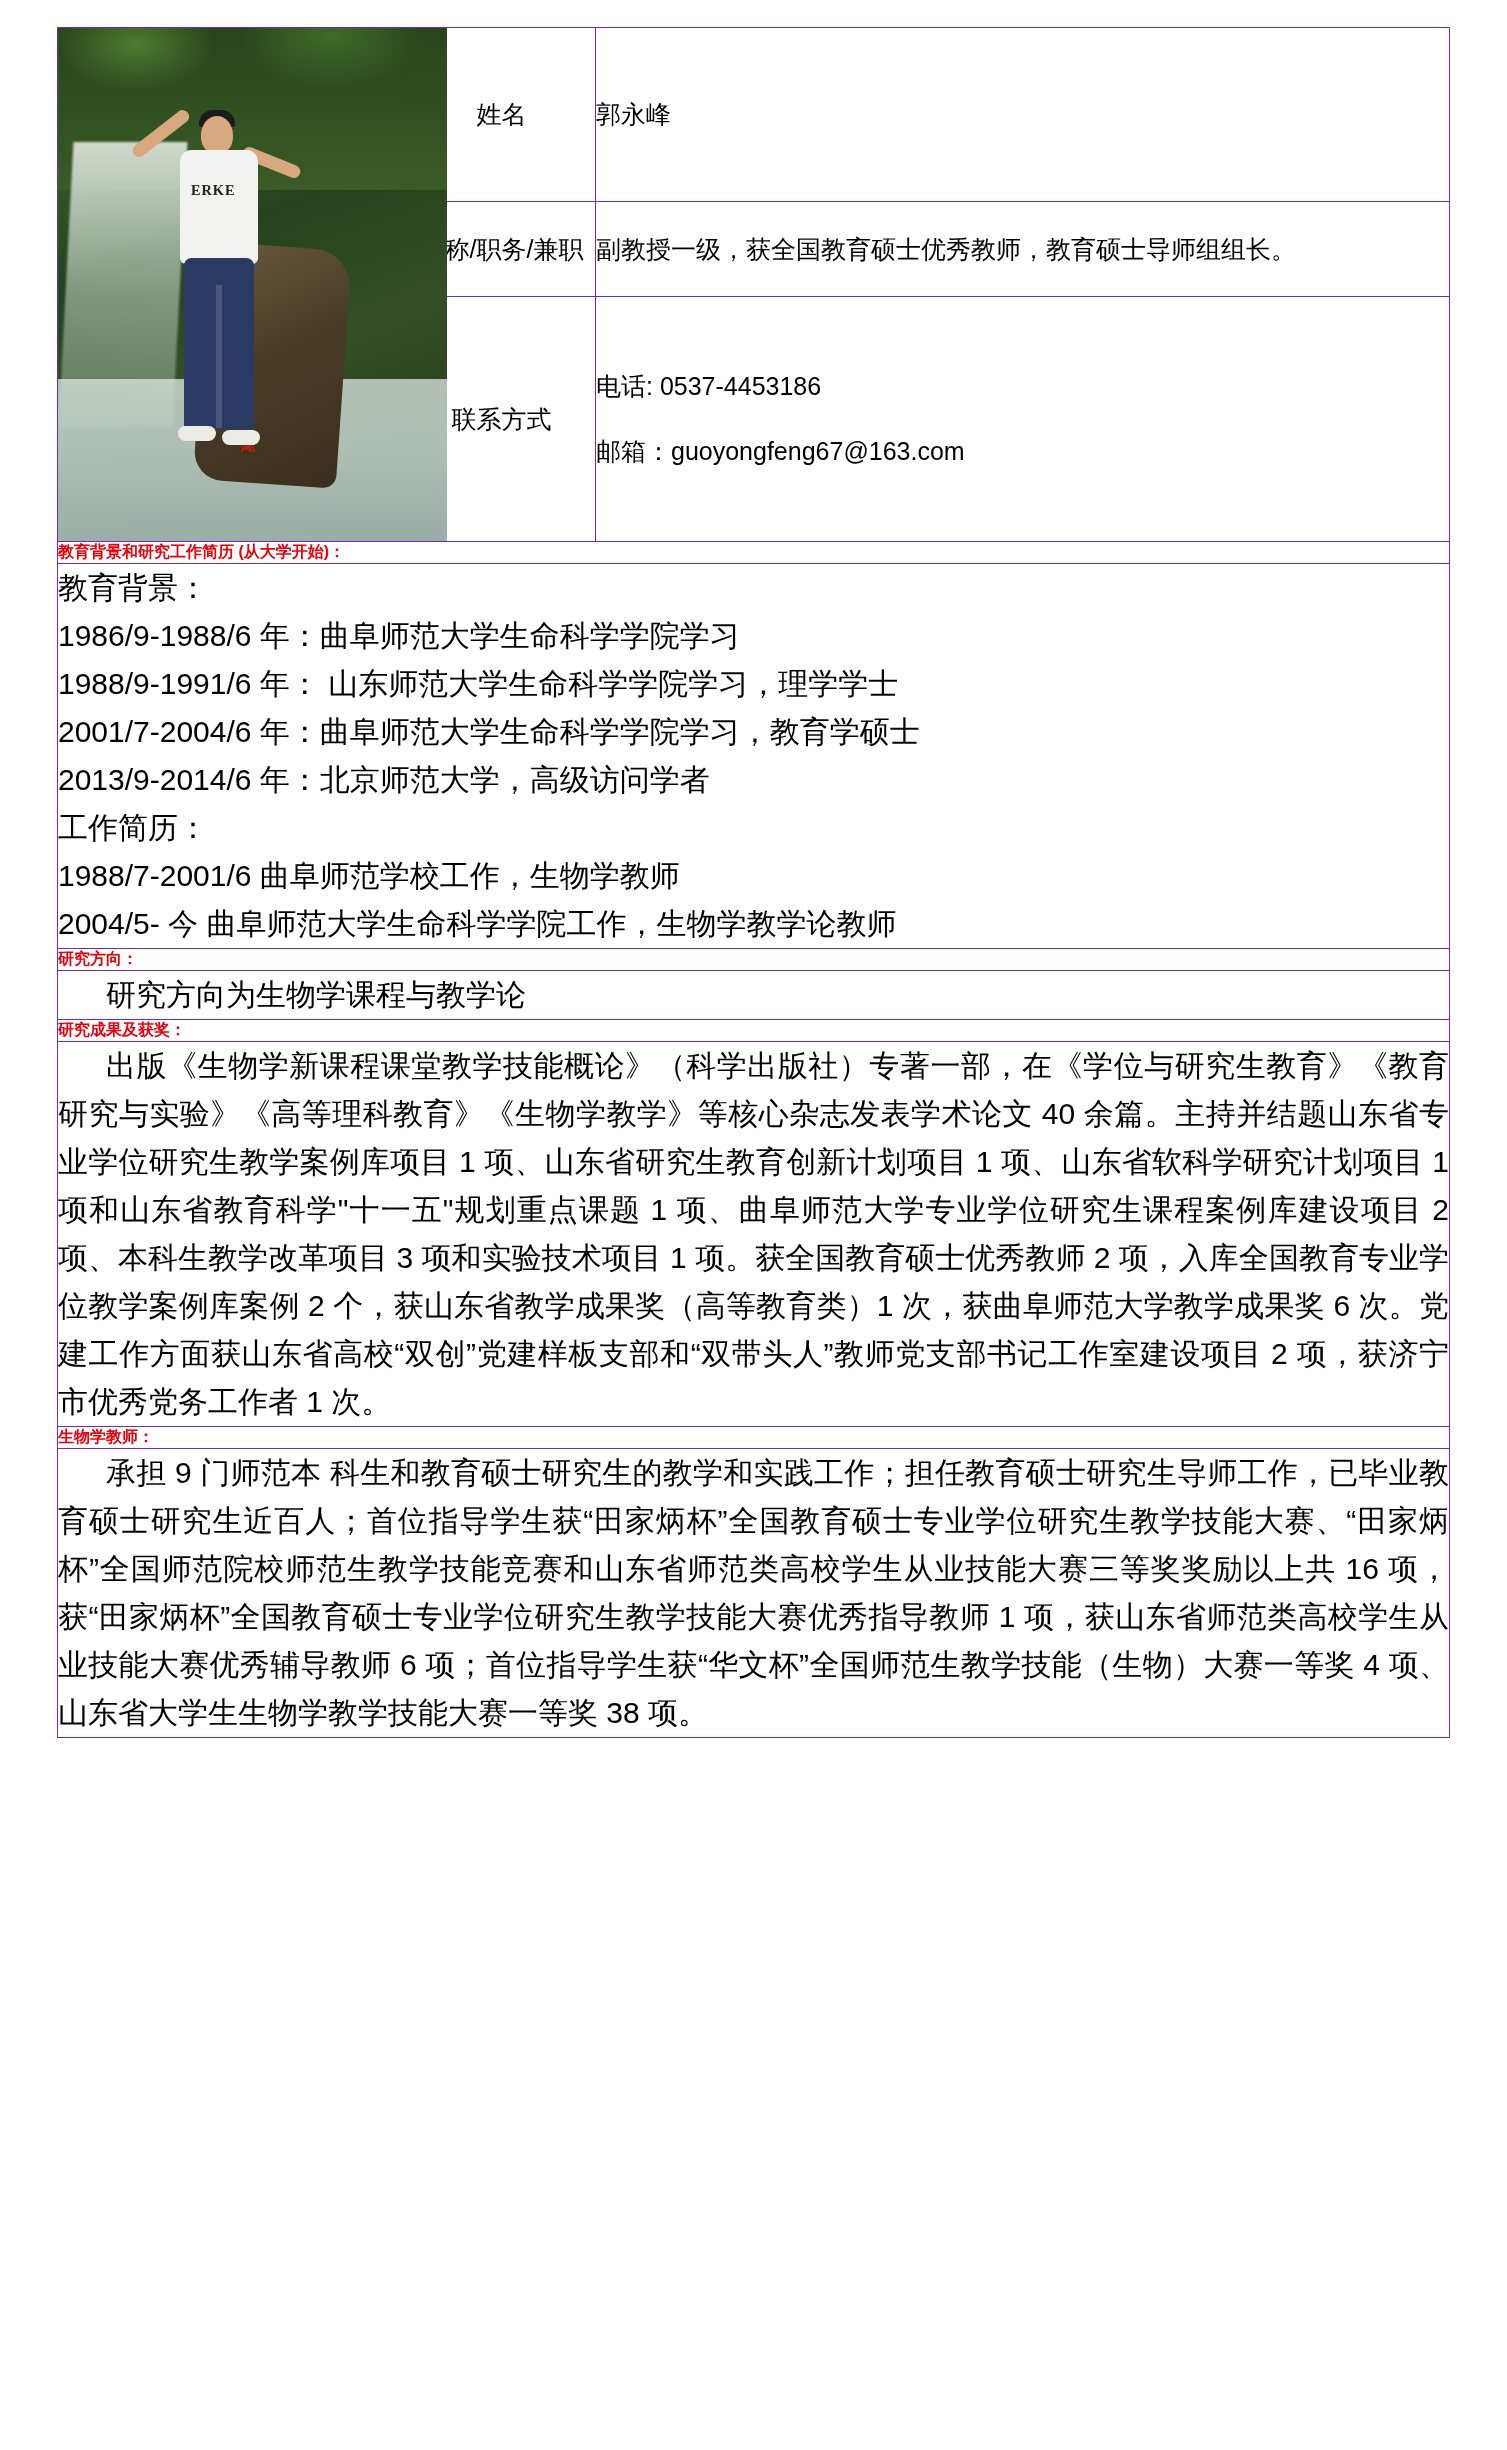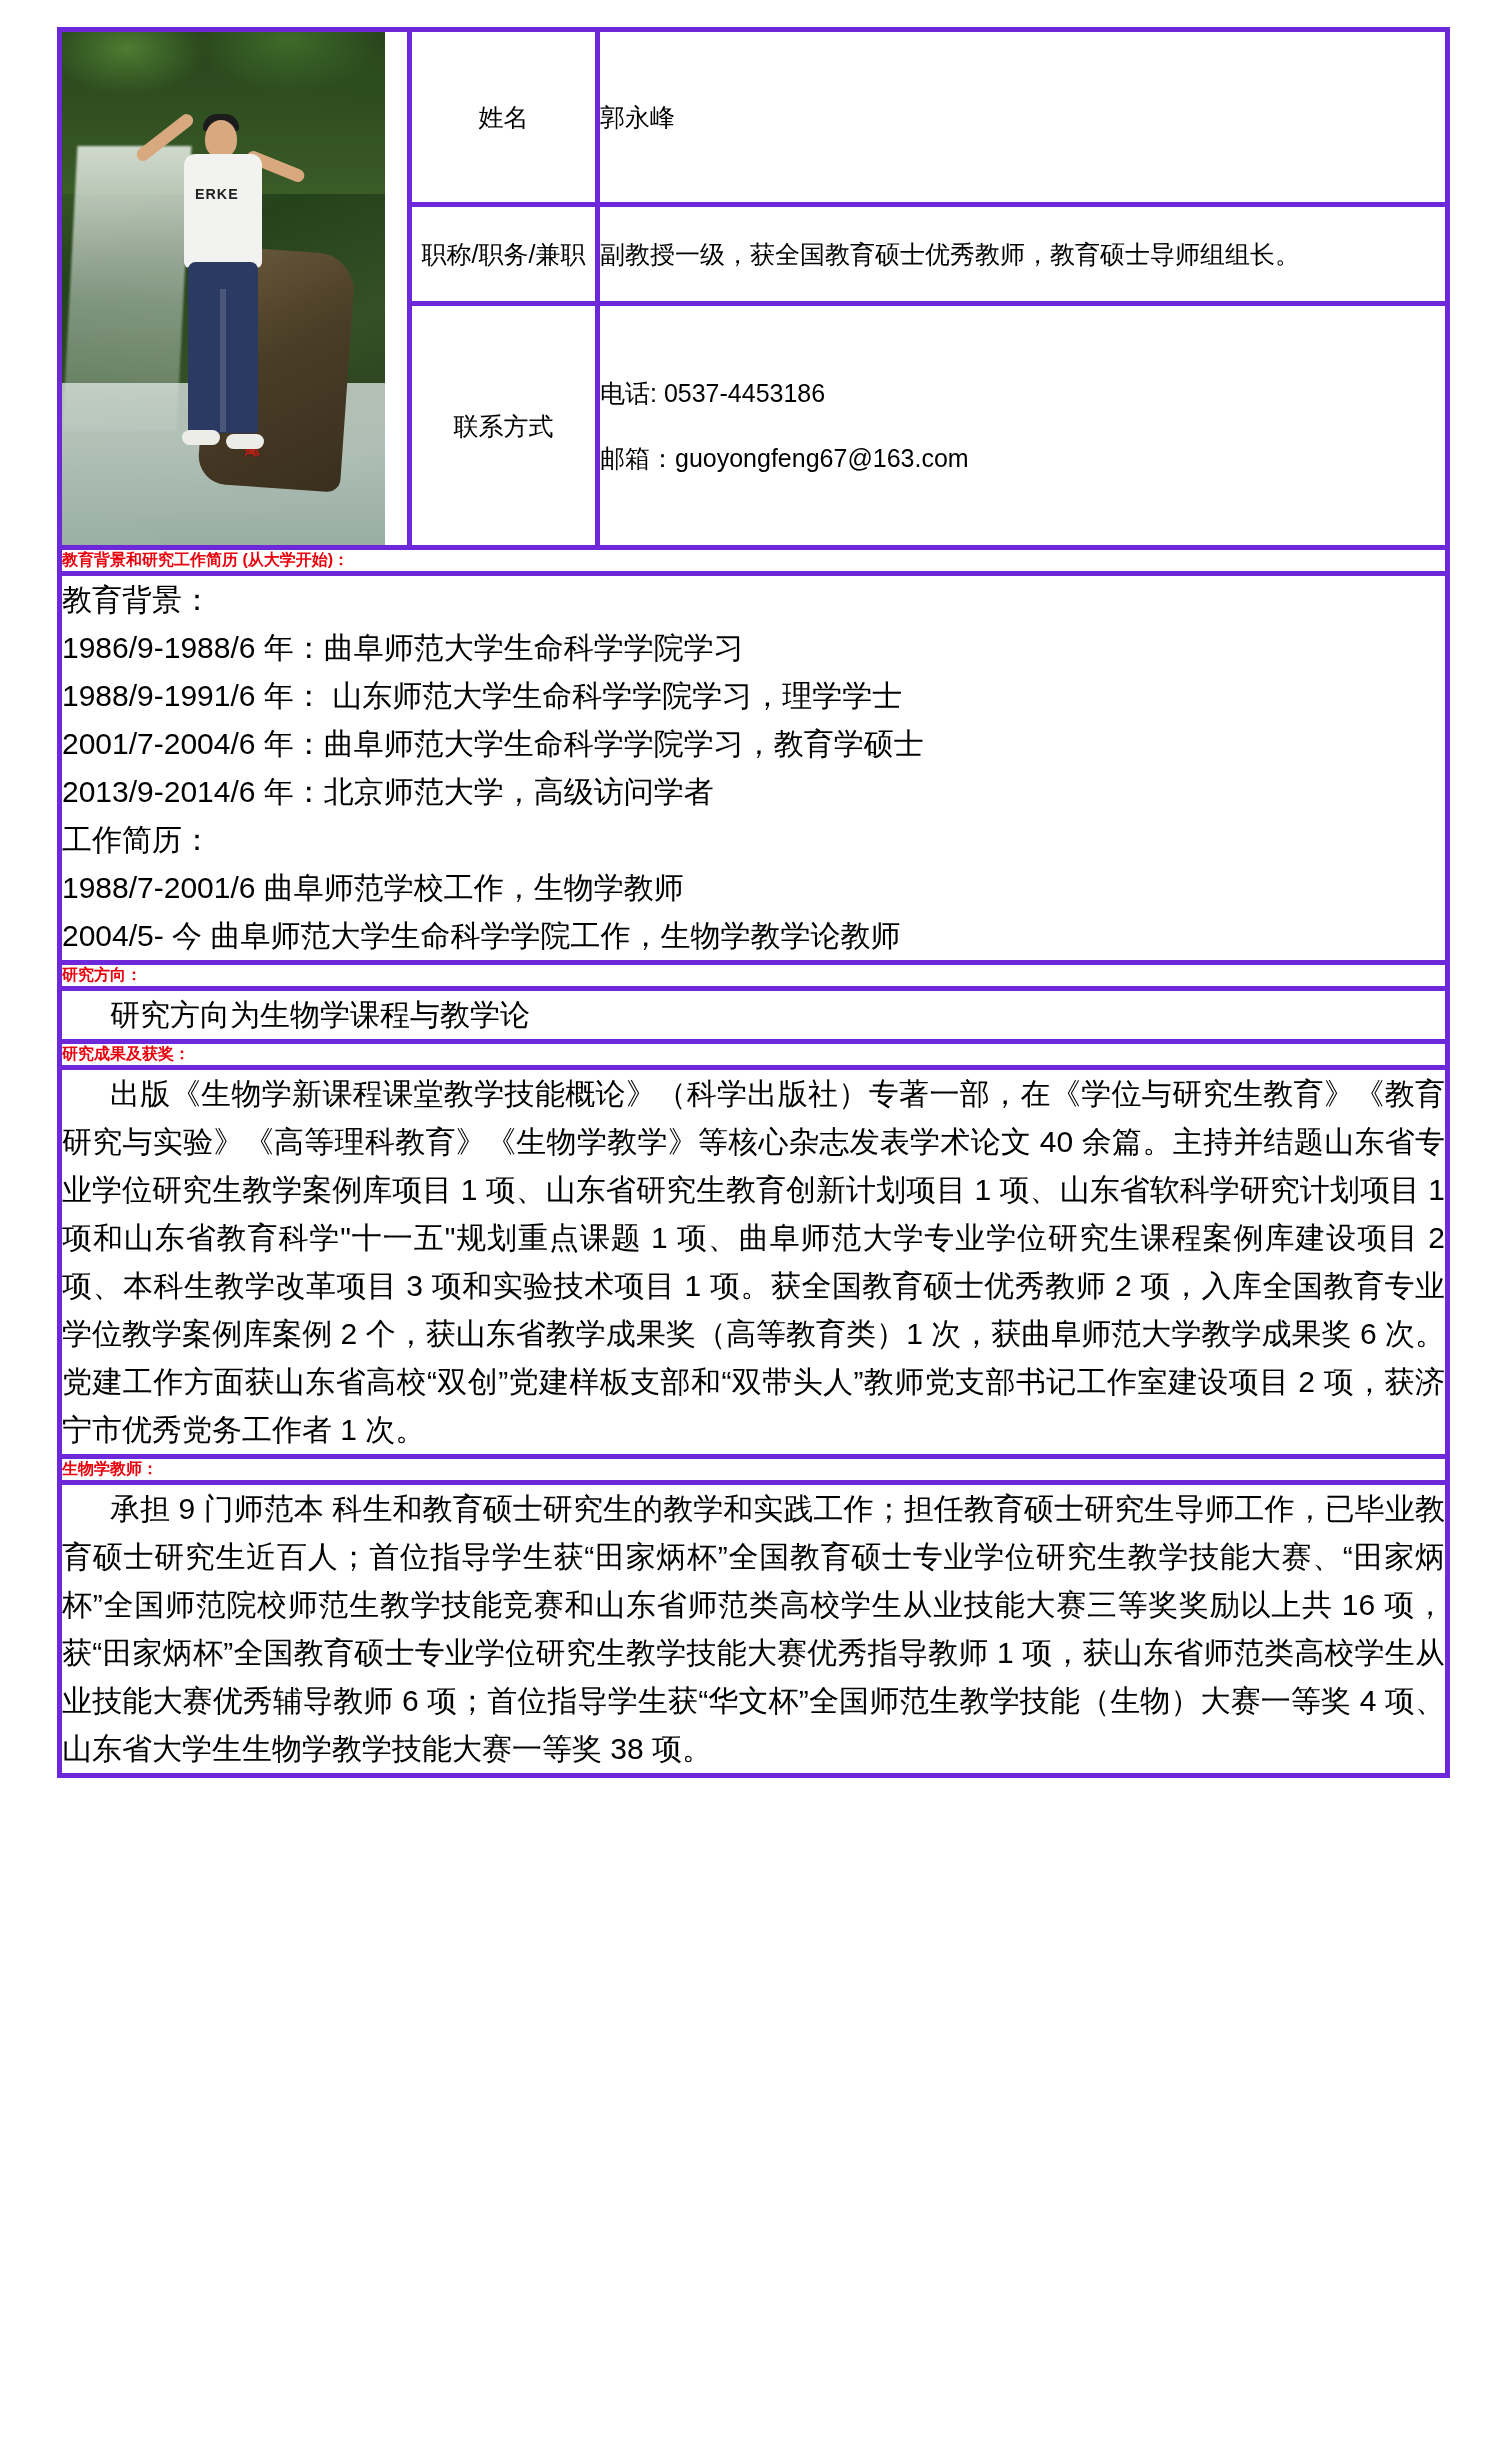--- a/index.html
+++ b/index.html
@@ -16,36 +16,37 @@
     width: 1507px;
     box-sizing: border-box;
     padding: 27px 57px 19px 57px;
   }
   table.cv {
     border-collapse: collapse;
     width: 1393px;
     table-layout: fixed;
   }
   table.cv td {
-    border: 5px solid #6d28d9;
+    border: 1px solid #6d28d9;
     vertical-align: middle;
     padding: 0;
   }
   
   .photo-cell {
     width: 350px;
     padding: 9.5px 11.4px;
     vertical-align: top;
   }
   .photo {
-    width: 323px;
+    width: 389px;
     height: 513px;
     position: relative;
     overflow: hidden;
     background: linear-gradient(160deg, #2f4a22 0%, #3c5c28 18%, #24421c 40%, #355026 62%, #1d3216 100%);
+    font-family: Liberation Serif, serif;
   }
   .photo .foliage-top {
     position: absolute;
     top: 0; left: 0; right: 0; height: 162px;
     background:
       radial-gradient(ellipse 114px 67px at 20% 10%, #4e7c32 0%, rgba(78,124,50,0) 70%),
       radial-gradient(ellipse 133px 76px at 70% 5%, #3f6b2a 0%, rgba(63,107,42,0) 70%),
       radial-gradient(ellipse 95px 57px at 95% 30%, #2c4d1e 0%, rgba(44,77,30,0) 70%),
       linear-gradient(180deg, #27441b 0%, #3a5c27 100%);
   }

